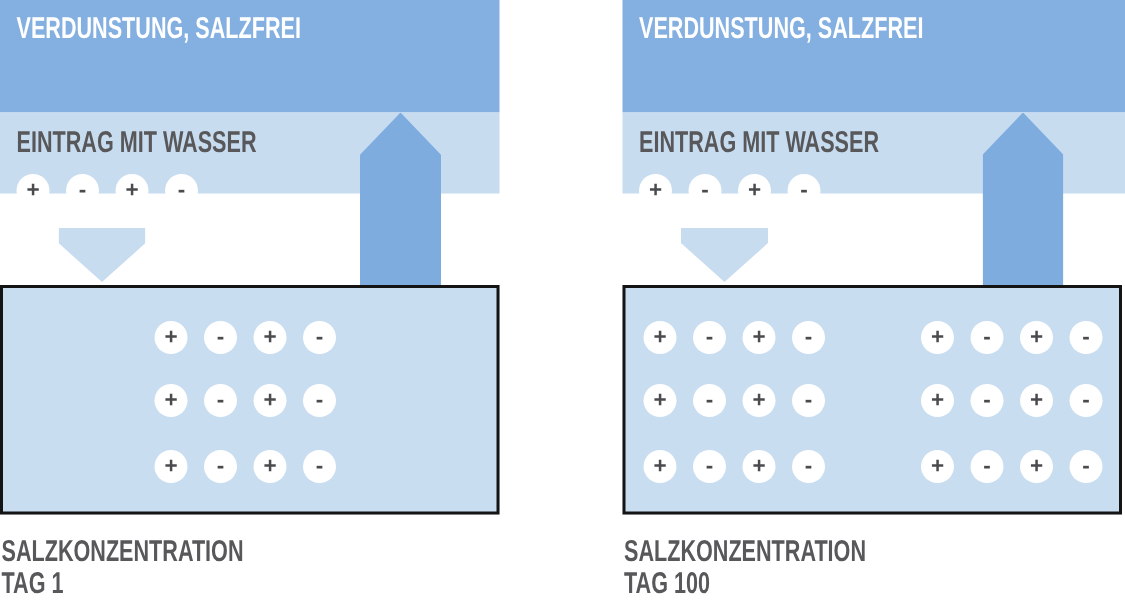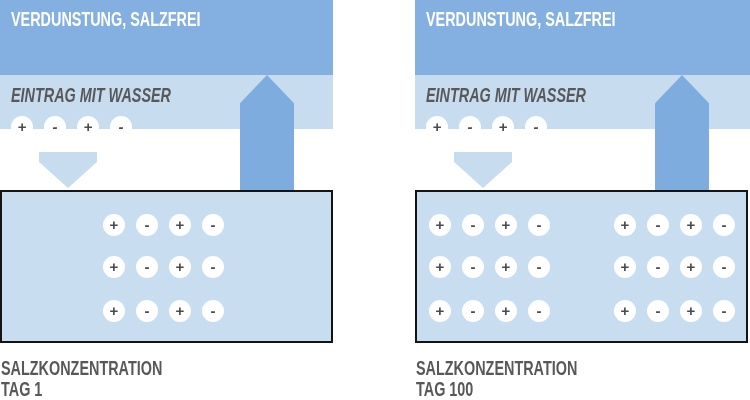--- a/index.html
+++ b/index.html
@@ -13,21 +13,21 @@
     font-family: "Liberation Sans", sans-serif;
   }
   .panel { position: absolute; top: 0; height: 400px; }
   .panel.left  { left: 0;   width: 333px; }
   .panel.right { left: 415px; width: 335px; }
 
   .top-bar {
     position: absolute; left: 0; top: 0; width: 100%; height: 75px; text-align: center;
   }
   .band {
-    position: absolute; left: 0; top: 75px; width: 100%; height: 54px; font-style: italic;
+    position: absolute; left: 0; top: 75px; width: 100%; height: 54px;
   }
   .heading {
     position: absolute;
     font-weight: bold;
     font-size: 20px;
     line-height: 20px;
     white-space: nowrap;
     transform: scaleX(0.72);
     transform-origin: 0 0;
     letter-spacing: 0px;

